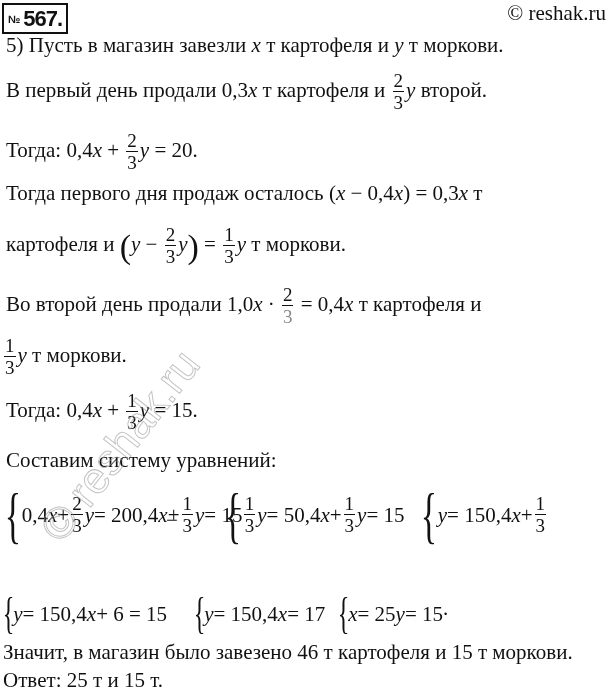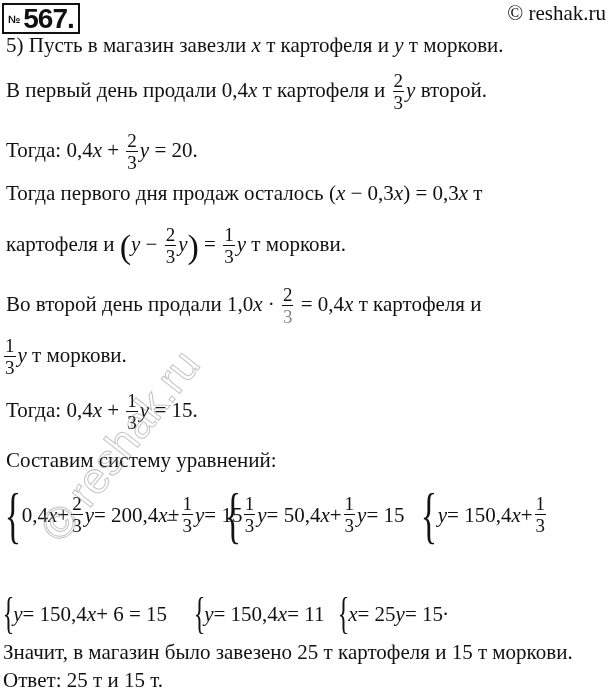--- a/index.html
+++ b/index.html
@@ -9,21 +9,21 @@
     color: #111; font-size: 21px;
   }
   .abs { position: absolute; white-space: nowrap; }
   .num-box {
     left: 2px; top: 3px; height: 27px; padding: 0 4px;
     border: 2px solid #111; display: flex; align-items: center;
     font-family: "Liberation Sans", "DejaVu Sans", sans-serif;
     font-weight: bold; font-stretch: condensed;
   }
   .num-box .no { font-size: 11px; margin-right: 3px; }
-  .num-box .n { font-size: 28px; letter-spacing: -1px; }
+  .num-box .n { font-size: 22px; letter-spacing: -1px; }
   .copy { right: 6px; top: 1px; font-size: 21px; }
   .line { left: 6px; }
   i.v { font-style: italic; }
   .frac { display: inline-flex; flex-direction: column; align-items: center;
     vertical-align: middle; font-size: 19px; line-height: 19px; margin: 0 2px; position: relative; top: -1px; }
   .frac .nm { padding: 0 1px; }
   .frac .bar { width: 100%; height: 1px; background: #111; margin: 1px 0; }
   .paren { font-size: 34px; line-height: 20px; vertical-align: middle; font-weight: 100; }
   .gray { color: #888; }
   .sys { display: flex; align-items: center; }
@@ -45,37 +45,37 @@
   <span class="no">№</span>
   <span class="n">567.</span>
 </div>
 <div class="abs copy">© reshak.ru</div>
 
 <div class="abs line" style="top:33px">
   <span>5) Пусть в магазин завезли </span><i class="v">x</i><span> т картофеля и </span><i class="v">y</i><span> т моркови.</span>
 </div>
 
 <div class="abs line" style="top:72px">
-  <span>В первый день продали 0,4</span><i class="v">x</i><span> т картофеля и </span><span class="frac">
+  <span>В первый день продали 0,3</span><i class="v">x</i><span> т картофеля и </span><span class="frac">
       <span class="nm">2</span>
       <span class="bar"></span>
       <span class="nm">3</span>
     </span><i class="v">y</i><span> второй.</span>
 </div>
 
 <div class="abs line" style="top:132px">
   <span>Тогда:  0,4</span><i class="v">x</i><span> + </span><span class="frac">
       <span class="nm">2</span>
       <span class="bar"></span>
       <span class="nm">3</span>
     </span><i class="v">y</i><span> = 20.</span>
 </div>
 
 <div class="abs line" style="top:181px">
-  <span>Тогда первого дня продаж осталось (</span><i class="v">x</i><span> − 0,3</span><i class="v">x</i><span>) = 0,3</span><i class="v">x</i><span> т</span>
+  <span>Тогда первого дня продаж осталось (</span><i class="v">x</i><span> − 0,4</span><i class="v">x</i><span>) = 0,3</span><i class="v">x</i><span> т</span>
 </div>
 
 <div class="abs line" style="top:226px">
   <span>картофеля и </span><span class="paren">(</span><i class="v">y</i><span> − </span><span class="frac">
       <span class="nm">2</span>
       <span class="bar"></span>
       <span class="nm">3</span>
     </span><i class="v">y</i><span class="paren">)</span><span> = </span><span class="frac">
       <span class="nm">1</span>
       <span class="bar"></span>
@@ -207,36 +207,36 @@
 <div class="abs sys" style="left:193px; top:592px">
   <span class="brace small">{</span>
   <div class="sys-rows short">
     <div class="row">
         <i class="v">y</i>
         <span> = 15</span>
       </div>
     <div class="row">
         <span>0,4</span>
         <i class="v">x</i>
-        <span> = 11</span>
+        <span> = 17</span>
       </div>
   </div>
 </div>
 
 <div class="abs sys" style="left:337px; top:592px">
   <span class="brace small">{</span>
   <div class="sys-rows short">
     <div class="row">
         <i class="v">x</i>
         <span> = 25</span>
       </div>
     <div class="row">
         <i class="v">y</i>
         <span> = 15</span>
         <span style="position:relative; top:-6px">.</span>
       </div>
   </div>
 </div>
 
-<div class="abs line" style="top:640px; left:3px">Значит, в магазин было завезено 25 т картофеля и 15 т моркови.</div>
+<div class="abs line" style="top:640px; left:3px">Значит, в магазин было завезено 46 т картофеля и 15 т моркови.</div>
 <div class="abs line" style="top:668px; left:3px">Ответ: 25 т и 15 т.</div>
 
 <div class="abs watermark">© reshak.ru</div>
 
 </body></html>

